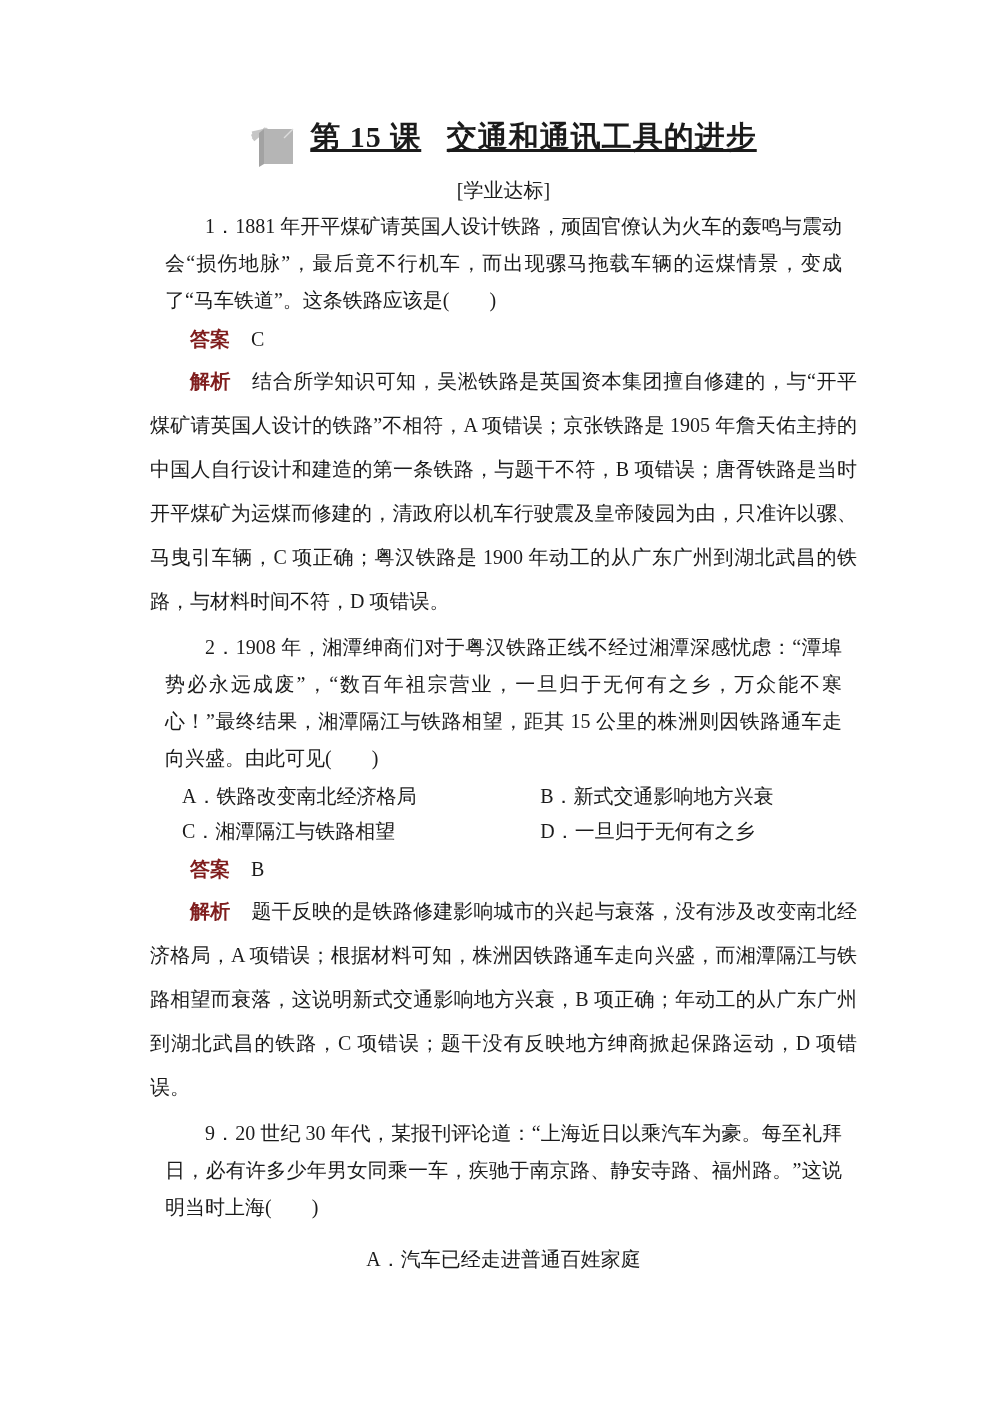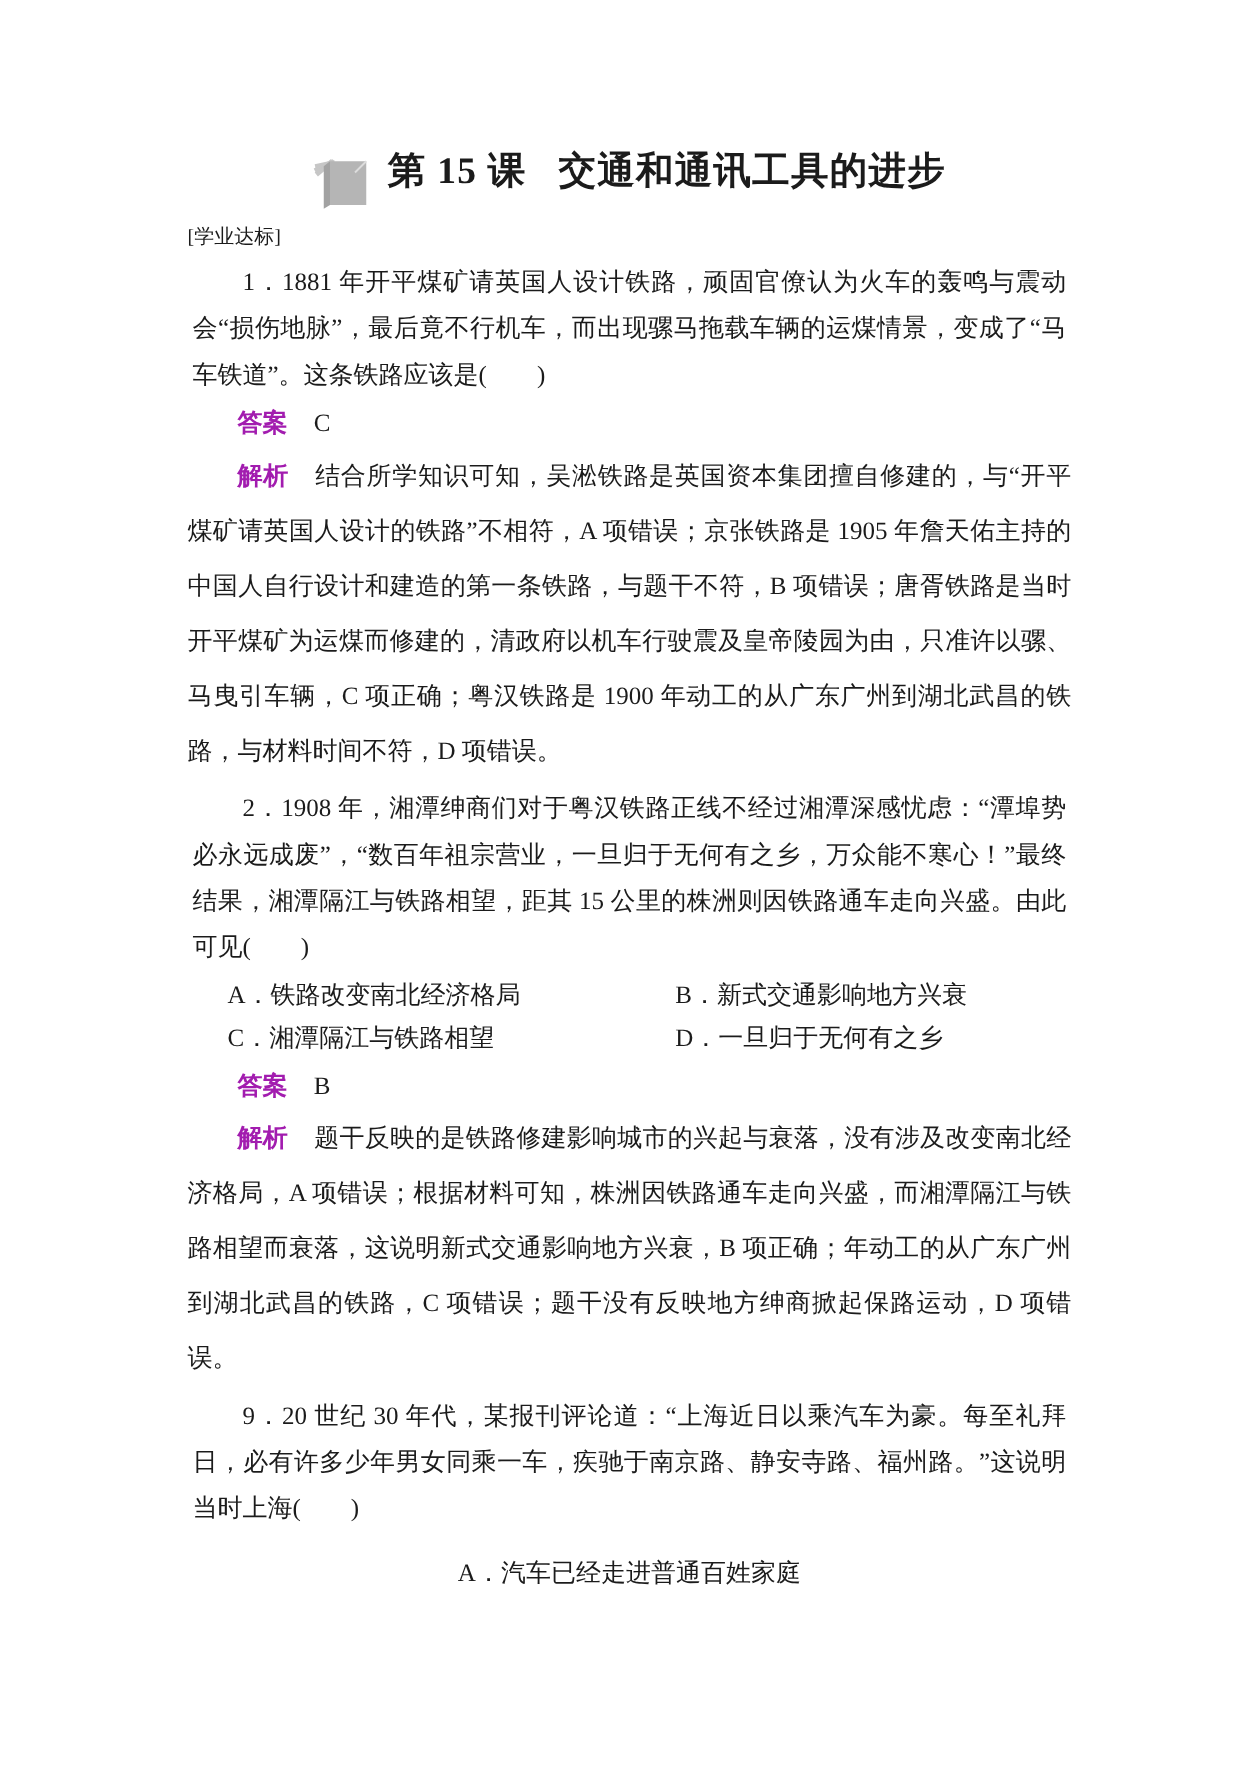--- a/index.html
+++ b/index.html
@@ -5,29 +5,29 @@
   html,body{margin:0;padding:0;background:#ffffff;}
   .page{
     width:1000px;height:1414px;box-sizing:border-box;
     padding:112px 143px 0 150px;
     background:#ffffff;
     font-family:"Liberation Serif","DejaVu Serif",serif;
     color:#1b1b1b;font-size:20px;overflow:hidden;position:relative;
   }
   .doc-header{display:flex;justify-content:center;align-items:flex-start;gap:10px;height:54px;}
   .book-icon{flex:0 0 auto;margin-top:2px;}
-  .doc-title{font-size:30px;font-weight:700;letter-spacing:1px;margin:0;white-space:nowrap;line-height:50px;}
+  .doc-title{font-size:30px;font-weight:700;letter-spacing:1px;margin:0;white-space:nowrap;line-height:50px;text-decoration:underline;}
   .lesson-title{margin-left:0.85em;}
-  .section-label{font-size:16px;margin-top:12px;line-height:24px;}
-  .stem{margin:6px 4px 0;text-indent:2em;text-align:justify;line-height:37px;}
+  .section-label{text-align:center;font-size:20px;margin-top:12px;line-height:24px;}
+  .stem{margin:6px 15px 0;text-indent:2em;text-align:justify;line-height:37px;}
   .options{margin-top:2px;}
   .opt-row{display:grid;grid-template-columns:55.2% auto;line-height:35px;}
   .opt-left{padding-left:1.6em;}
   .answer-line{margin:3px 0 0;line-height:34px;text-indent:2em;}
-  .red-label{font-family:Liberation Serif, serif;font-weight:700;color:#a21caf;}
+  .red-label{font-family:Liberation Serif, serif;font-weight:700;color:#7f1d1d;}
   .answer-value{margin-left:1.05em;}
   .analysis{margin:3px 0 0;text-indent:2em;text-align:justify;line-height:44px;}
   .analysis .red-label{margin-right:1.05em;}
   .question{margin-top:6px;}
   .full-option{margin-top:16px;line-height:34px;text-align:center;}
 </style>
 </head>
 <body>
 
 <div class="page">

